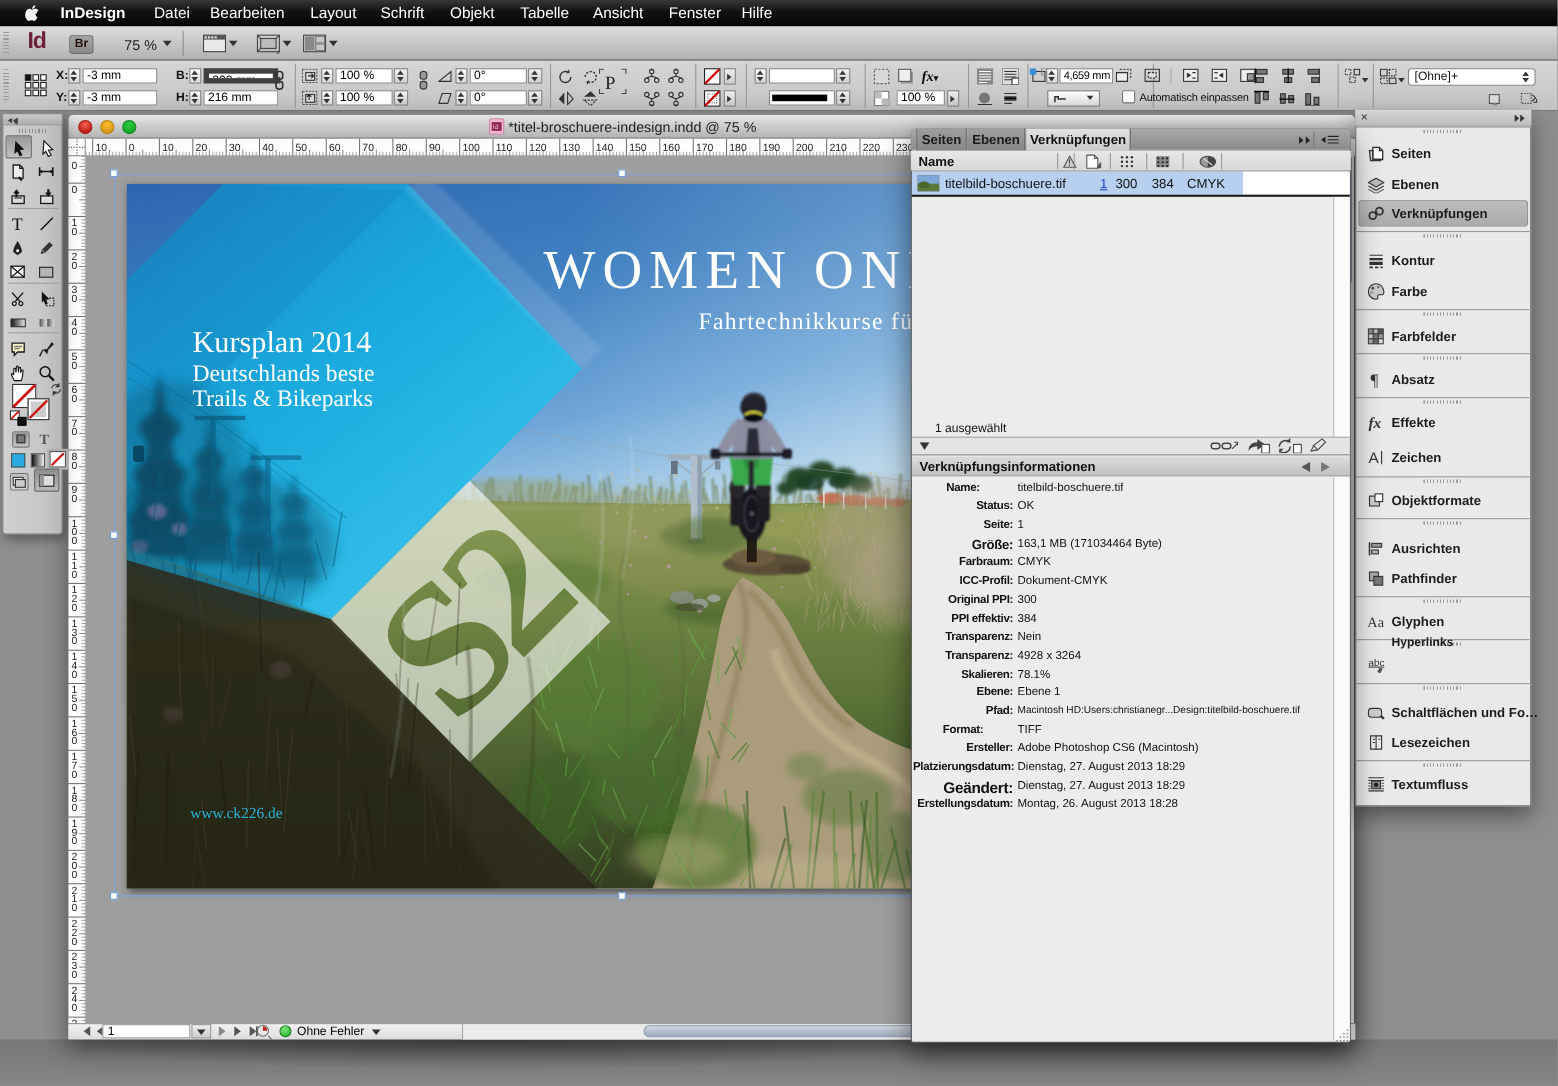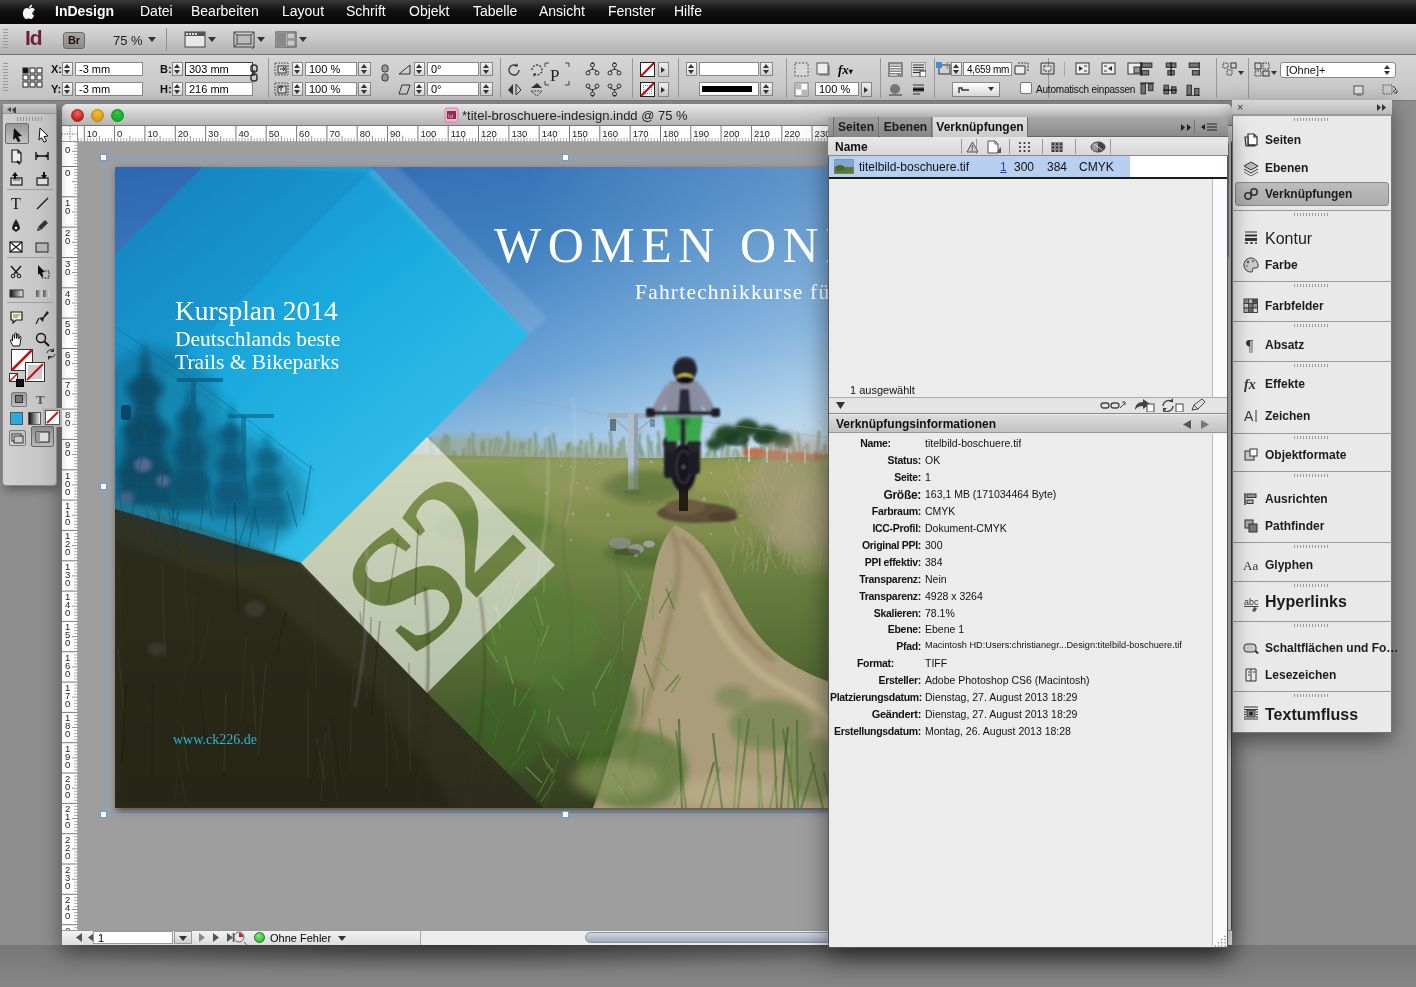--- a/index.html
+++ b/index.html
@@ -72,21 +72,21 @@
 <div class="abs" style="left:75px;top:62px;width:68px;height:14px;background:#fff;border:1px solid #888;font-size:11px;line-height:13px;padding-left:3px;white-space:nowrap;overflow:hidden">-3 mm</div>
 <div class="abs" style="left:51px;top:83px;font-weight:bold;font-size:11px;color:#111">Y:</div>
 <div class="abs" style="left:62px;top:82px;width:11px;height:14px;background:linear-gradient(#fdfdfd,#d8d8d8);border:1px solid #888"></div>
 <div class="abs" style="left:64px;top:84px;width:0;height:0;border-left:3.5px solid transparent;border-right:3.5px solid transparent;border-bottom:4px solid #333"></div>
 <div class="abs" style="left:64px;top:90px;width:0;height:0;border-left:3.5px solid transparent;border-right:3.5px solid transparent;border-top:4px solid #333"></div>
 <div class="abs" style="left:75px;top:82px;width:68px;height:14px;background:#fff;border:1px solid #888;font-size:11px;line-height:13px;padding-left:3px;white-space:nowrap;overflow:hidden">-3 mm</div>
 <div class="abs" style="left:160px;top:63px;font-weight:bold;font-size:11px;color:#111">B:</div>
 <div class="abs" style="left:172px;top:62px;width:11px;height:14px;background:linear-gradient(#fdfdfd,#d8d8d8);border:1px solid #888"></div>
 <div class="abs" style="left:174px;top:64px;width:0;height:0;border-left:3.5px solid transparent;border-right:3.5px solid transparent;border-bottom:4px solid #333"></div>
 <div class="abs" style="left:174px;top:70px;width:0;height:0;border-left:3.5px solid transparent;border-right:3.5px solid transparent;border-top:4px solid #333"></div>
-<div class="abs" style="left:185px;top:62px;width:68px;height:14px;background:#fff;border:1px solid #404040;font-size:11px;line-height:13px;padding-left:3px;white-space:nowrap;overflow:hidden">303 mm</div>
+<div class="abs" style="left:185px;top:62px;width:68px;height:14px;background:#fff;border:5px solid #404040;font-size:11px;line-height:13px;padding-left:3px;white-space:nowrap;overflow:hidden">303 mm</div>
 <div class="abs" style="left:160px;top:83px;font-weight:bold;font-size:11px;color:#111">H:</div>
 <div class="abs" style="left:172px;top:82px;width:11px;height:14px;background:linear-gradient(#fdfdfd,#d8d8d8);border:1px solid #888"></div>
 <div class="abs" style="left:174px;top:84px;width:0;height:0;border-left:3.5px solid transparent;border-right:3.5px solid transparent;border-bottom:4px solid #333"></div>
 <div class="abs" style="left:174px;top:90px;width:0;height:0;border-left:3.5px solid transparent;border-right:3.5px solid transparent;border-top:4px solid #333"></div>
 <div class="abs" style="left:185px;top:82px;width:68px;height:14px;background:#fff;border:1px solid #888;font-size:11px;line-height:13px;padding-left:3px;white-space:nowrap;overflow:hidden">216 mm</div>
 <svg class="abs" style="left:247px;top:64px" width="14" height="18" viewBox="0 0 14 18">
     <g fill="none" stroke="#333" stroke-width="1.5">
       <rect x="4" y="1" width="6" height="7" rx="2.5"></rect>
       <rect x="4" y="10" width="6" height="7" rx="2.5"></rect>
       <line x1="7" y1="6" x2="7" y2="12"></line>
@@ -1581,21 +1581,21 @@
 <div class="abs" style="left:830px;top:623.4500000000003px;width:91px;text-align:right;font-size:10.5px;font-weight:bold;color:#111;letter-spacing:-0.3px;white-space:nowrap;z-index:31">Ebene:</div>
 <div class="abs" style="left:925px;top:623.4500000000003px;font-size:10.5px;color:#111;z-index:31;white-space:nowrap;max-width:288px;overflow:hidden">Ebene 1</div>
 <div class="abs" style="left:830px;top:640.4000000000003px;width:91px;text-align:right;font-size:10.5px;font-weight:bold;color:#111;letter-spacing:-0.3px;white-space:nowrap;z-index:31">Pfad:</div>
 <div class="abs" style="left:925px;top:640.4000000000003px;font-size:9.2px;color:#111;z-index:31;white-space:nowrap;max-width:288px;overflow:hidden">Macintosh HD:Users:christianegr...Design:titelbild-boschuere.tif</div>
 <div class="abs" style="left:830px;top:657.3500000000004px;width:91px;text-align:center;font-size:10.5px;font-weight:bold;color:#111;letter-spacing:-0.3px;white-space:nowrap;z-index:31">Format:</div>
 <div class="abs" style="left:925px;top:657.3500000000004px;font-size:10.5px;color:#111;z-index:31;white-space:nowrap;max-width:288px;overflow:hidden">TIFF</div>
 <div class="abs" style="left:830px;top:674.3000000000004px;width:91px;text-align:right;font-size:10.5px;font-weight:bold;color:#111;letter-spacing:-0.3px;white-space:nowrap;z-index:31">Ersteller:</div>
 <div class="abs" style="left:925px;top:674.3000000000004px;font-size:10.5px;color:#111;z-index:31;white-space:nowrap;max-width:288px;overflow:hidden">Adobe Photoshop CS6 (Macintosh)</div>
 <div class="abs" style="left:830px;top:691.2500000000005px;width:91px;text-align:right;font-size:10.5px;font-weight:bold;color:#111;letter-spacing:-0.3px;white-space:nowrap;z-index:31">Platzierungsdatum:</div>
 <div class="abs" style="left:925px;top:691.2500000000005px;font-size:10.5px;color:#111;z-index:31;white-space:nowrap;max-width:288px;overflow:hidden">Dienstag, 27. August 2013 18:29</div>
-<div class="abs" style="left:830px;top:708.2000000000005px;width:91px;text-align:right;font-size:11px;font-weight:bold;color:#111;letter-spacing:-0.3px;white-space:nowrap;z-index:31">Geändert:</div>
+<div class="abs" style="left:830px;top:708.2000000000005px;width:91px;text-align:right;font-size:14px;font-weight:bold;color:#111;letter-spacing:-0.3px;white-space:nowrap;z-index:31">Geändert:</div>
 <div class="abs" style="left:925px;top:708.2000000000005px;font-size:10.5px;color:#111;z-index:31;white-space:nowrap;max-width:288px;overflow:hidden">Dienstag, 27. August 2013 18:29</div>
 <div class="abs" style="left:830px;top:725.1500000000005px;width:91px;text-align:right;font-size:10.5px;font-weight:bold;color:#111;letter-spacing:-0.3px;white-space:nowrap;z-index:31">Erstellungsdatum:</div>
 <div class="abs" style="left:925px;top:725.1500000000005px;font-size:10.5px;color:#111;z-index:31;white-space:nowrap;max-width:288px;overflow:hidden">Montag, 26. August 2013 18:28</div>
 <div class="abs" style="left:1212px;top:434px;width:15px;height:512px;background:#fafafa;border-left:1px solid #bbb;z-index:31"></div>
 <svg class="abs" style="left:1214px;top:935px;z-index:32" width="12" height="12">
     <circle cx="11.0" cy="11.0" r="0.8" fill="#888"></circle>
     <circle cx="11.0" cy="7.8" r="0.8" fill="#888"></circle>
     <circle cx="11.0" cy="4.6" r="0.8" fill="#888"></circle>
     <circle cx="11.0" cy="1.3999999999999986" r="0.8" fill="#888"></circle>
     <circle cx="7.8" cy="11.0" r="0.8" fill="#888"></circle>
@@ -1657,21 +1657,21 @@
   </svg>
 <div class="abs" style="left:1265px;top:187px;font-size:12px;font-weight:bold;color:#1c1c1c;z-index:27;white-space:nowrap">Verknüpfungen</div>
 <svg class="abs" style="left:1243px;top:229px;z-index:27" width="16" height="16" viewBox="0 0 16 16">
     <g stroke="#333">
       <path d="M2 3h12" stroke-width="1"></path>
       <path d="M2 6.5h12" stroke-width="2"></path>
       <path d="M2 10.5h12" stroke-width="3"></path>
       <path d="M2 14h12" stroke-width="1.5" stroke-dasharray="3 2"></path>
     </g>
   </svg>
-<div class="abs" style="left:1265px;top:230px;font-size:16px;font-weight:normal;color:#1c1c1c;z-index:27;white-space:nowrap">Kontur</div>
+<div class="abs" style="left:1265px;top:230px;font-size:12px;font-weight:bold;color:#1c1c1c;z-index:27;white-space:nowrap">Kontur</div>
 <svg class="abs" style="left:1243px;top:257px;z-index:27" width="16" height="16" viewBox="0 0 16 16">
     <path d="M8 1C4 1 1 4 1 8s3 7 7 7c1.5 0 2-1 1.5-2-.4-.8 0-2 1.5-2H13c1.7 0 2.5-1.5 2-3C14.3 4 11.7 1 8 1z" fill="#ccc" stroke="#333"></path>
     <circle cx="5" cy="5" r="1.3" fill="#555"></circle>
     <circle cx="10" cy="4" r="1.3" fill="#777"></circle>
     <circle cx="4" cy="9" r="1.3" fill="#999"></circle>
   </svg>
 <div class="abs" style="left:1265px;top:258px;font-size:12px;font-weight:bold;color:#1c1c1c;z-index:27;white-space:nowrap">Farbe</div>
 <svg class="abs" style="left:1243px;top:298px;z-index:27" width="16" height="16" viewBox="0 0 16 16">
     <g stroke="#444">
       <rect x="1.0" y="1.0" width="4.5" height="4.5" fill="#888"></rect>
@@ -1716,32 +1716,32 @@
   </svg>
 <div class="abs" style="left:1265px;top:519px;font-size:12px;font-weight:bold;color:#1c1c1c;z-index:27;white-space:nowrap">Pathfinder</div>
 <svg class="abs" style="left:1243px;top:557px;z-index:27" width="16" height="16" viewBox="0 0 16 16">
     <text x="0" y="13" font-size="13" font-family="Liberation Serif" fill="#333">Aa</text>
   </svg>
 <div class="abs" style="left:1265px;top:558px;font-size:12px;font-weight:bold;color:#1c1c1c;z-index:27;white-space:nowrap">Glyphen</div>
 <svg class="abs" style="left:1243px;top:596px;z-index:27" width="16" height="16" viewBox="0 0 16 16">
     <text x="1" y="9" font-size="9" font-family="Liberation Sans" fill="#333" text-decoration="underline">abc</text>
     <path d="M9 15l2-4 3 1-2 4z" fill="#555"></path>
   </svg>
-<div class="abs" style="left:1265px;top:593px;font-size:16px;font-weight:bold;color:#1c1c1c;z-index:27;white-space:nowrap">Hyperlinks</div>
+<div class="abs" style="left:1265px;top:578px;font-size:11px;font-weight:bold;color:#1c1c1c;z-index:27;white-space:nowrap">Hyperlinks</div>
 <svg class="abs" style="left:1243px;top:640px;z-index:27" width="16" height="16" viewBox="0 0 16 16">
     <rect x="1" y="4" width="12" height="8" rx="3" fill="#ccc" stroke="#333"></rect>
     <path d="M13 10l3 3-2 1-2-2z" fill="#333"></path>
   </svg>
 <div class="abs" style="left:1265px;top:641px;font-size:12px;font-weight:bold;color:#1c1c1c;z-index:27;white-space:nowrap">Schaltflächen und Fo…</div>
 <svg class="abs" style="left:1243px;top:667px;z-index:27" width="16" height="16" viewBox="0 0 16 16">
     <path d="M3 2h10v12H3z" fill="#eee" stroke="#333"></path>
     <path d="M8 2v12M5 5h2M5 8h2M10 5h2" stroke="#333"></path>
   </svg>
 <div class="abs" style="left:1265px;top:668px;font-size:12px;font-weight:bold;color:#1c1c1c;z-index:27;white-space:nowrap">Lesezeichen</div>
 <svg class="abs" style="left:1243px;top:705px;z-index:27" width="16" height="16" viewBox="0 0 16 16">
     <rect x="4" y="5" width="8" height="7" fill="#888" stroke="#333"></rect>
     <circle cx="8" cy="8.5" r="2" fill="#222"></circle>
     <g stroke="#333">
       <path d="M1 2h14M1 4.5h14M1 14h14M1 7h2M13 7h2M1 9.5h2M13 9.5h2M1 12h2M13 12h2"></path>
     </g>
   </svg>
-<div class="abs" style="left:1265px;top:706px;font-size:16px;font-weight:bold;color:#1c1c1c;z-index:27;white-space:nowrap">Textumfluss</div>
+<div class="abs" style="left:1265px;top:706px;font-size:12px;font-weight:bold;color:#1c1c1c;z-index:27;white-space:nowrap">Textumfluss</div>
 <div class="abs" style="left:0;top:945px;width:1416px;height:42px;background:linear-gradient(rgba(0,0,0,0.16),rgba(0,0,0,0.06));z-index:5"></div>
 <div class="abs" style="left:30px;top:944px;width:830px;height:30px;background:radial-gradient(ellipse at 50% 0%,rgba(0,0,0,0.28),rgba(0,0,0,0) 70%);z-index:5"></div>
 </body></html>

